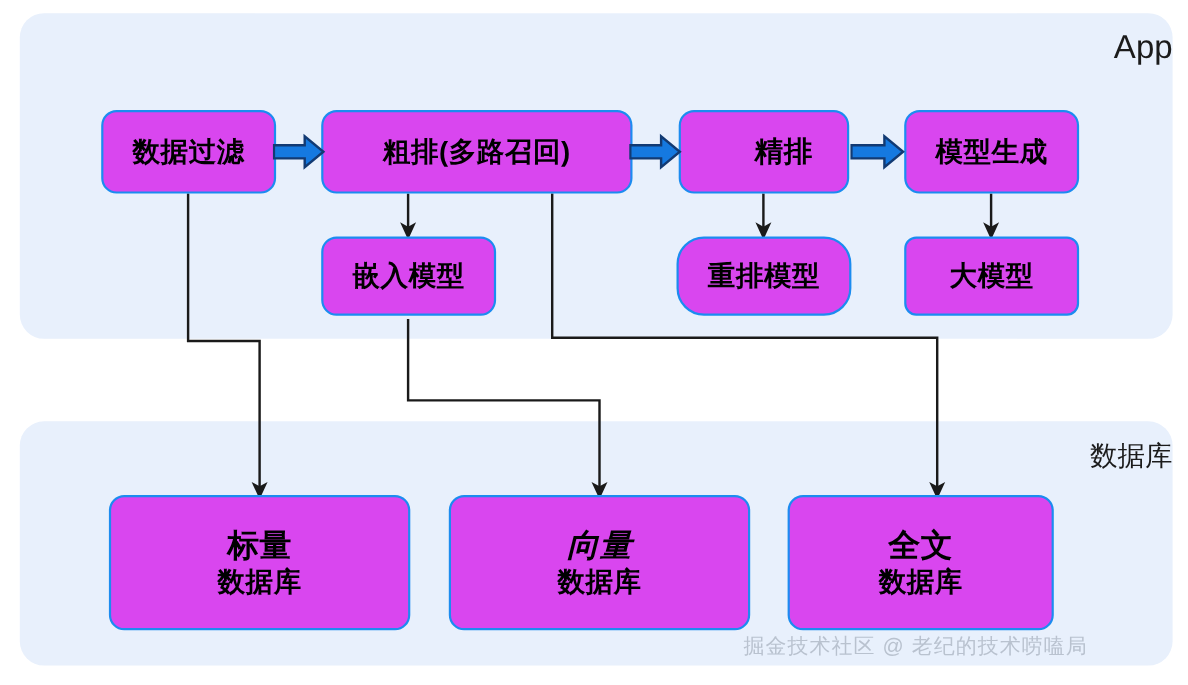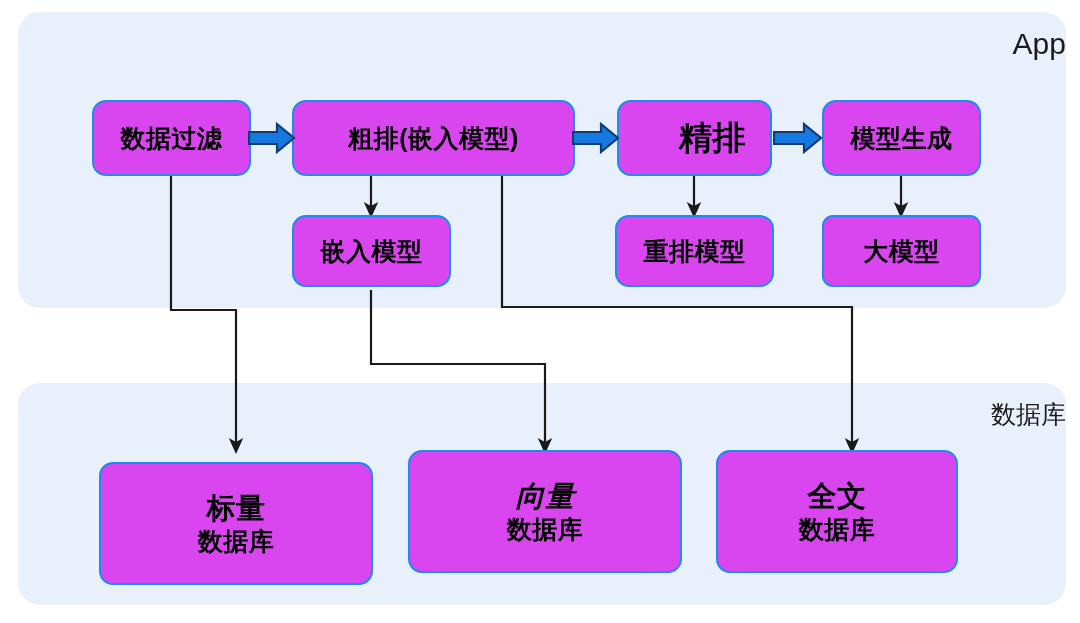--- a/index.html
+++ b/index.html
@@ -113,33 +113,33 @@
       <path d="M371,290 L371,364 L545,364 L545,446" stroke="#1a1a1a" stroke-width="2.2" fill="none" marker-end="url(#ah)"></path>
     </g>
 
     <g>
       <path d="M502,176 L502,307 L852,307 L852,446" stroke="#1a1a1a" stroke-width="2.2" fill="none" marker-end="url(#ah)"></path>
     </g>
   </svg>
 
   <div class="node" style="left:92px; top:100px; width:159px; height:76px; font-size:25px;">数据过滤</div>
 
-  <div class="node" style="left:292px; top:100px; width:283px; height:76px; font-size:25px;">粗排(嵌入模型)</div>
+  <div class="node" style="left:292px; top:100px; width:283px; height:76px; font-size:25px;">粗排(多路召回)</div>
 
-  <div class="node" style="left:617px; top:100px; width:155px; height:76px; font-size:33px;padding-left:36px;">精排</div>
+  <div class="node" style="left:617px; top:100px; width:155px; height:76px; font-size:26px;padding-left:36px;">精排</div>
 
   <div class="node" style="left:822px; top:100px; width:159px; height:76px; font-size:25px;">模型生成</div>
 
   <div class="node" style="left:292px; top:215px; width:159px; height:72px; font-size:25px;">嵌入模型</div>
 
-  <div class="node" style="left:615px; top:215px; width:159px; height:72px; font-size:25px;">重排模型</div>
+  <div class="node" style="left:615px; top:215px; width:159px; height:72px; font-size:25px;border-radius:25px;">重排模型</div>
 
   <div class="node" style="left:822px; top:215px; width:159px; height:72px; font-size:25px;border-radius:11px;">大模型</div>
 
-  <div class="node two-line" style="left:99px; top:450px; width:274px; height:123px;margin-top:12px;">
+  <div class="node two-line" style="left:99px; top:450px; width:274px; height:123px;">
     <span class="l1" style="font-size:29px;">标量</span>
     <span class="l2" style="font-size:25px;">数据库</span>
   </div>
 
   <div class="node two-line" style="left:408px; top:450px; width:274px; height:123px;">
     <span class="l1" style="font-size:29px;font-style:italic;">向量</span>
     <span class="l2" style="font-size:25px;">数据库</span>
   </div>
 
   <div class="node two-line" style="left:716px; top:450px; width:242px; height:123px;">
@@ -158,14 +158,15 @@
       <path d="M1,12 L29,12 L29,4 L46,18 L29,32 L29,24 L1,24 Z" fill="#1579e0" stroke="#123a73" stroke-width="2.2" stroke-linejoin="miter"></path>
     </svg>
   </div>
 
   <div class="flowarrow" style="left:773px; top:120px; width:50px; height:36px;">
     <svg viewBox="0 0 50 36" width="50" height="36" xmlns="http://www.w3.org/2000/svg">
       <path d="M1,12 L31,12 L31,4 L48,18 L31,32 L31,24 L1,24 Z" fill="#1579e0" stroke="#123a73" stroke-width="2.2" stroke-linejoin="miter"></path>
     </svg>
   </div>
 
+  <div class="watermark" style="left:676px; top:575px; font-size:19px;">掘金技术社区 @ 老纪的技术唠嗑局</div>
 
 </div>
 
 </body></html>

